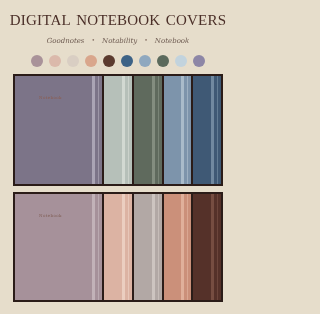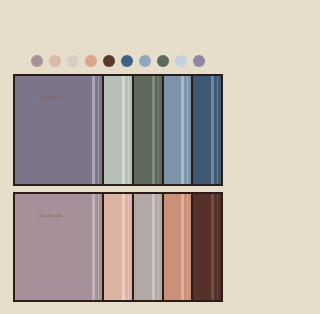--- a/index.html
+++ b/index.html
@@ -134,21 +134,29 @@
     color: #8d5a4a;
     white-space: nowrap;
   }
   #panel-bottom .booklabel { color: #7d5a50; }
 </style>
 </head>
 <body>
 
 <div id="poster">
 
-
+  <div class="title">Digital Notebook Covers</div>
+
+  <div class="subtitle">
+    <span>Goodnotes</span>
+    <span class="dot">•</span>
+    <span>Notability</span>
+    <span class="dot">•</span>
+    <span>Notebook</span>
+  </div>
 
   <div class="swatches" id="swatch-row">
       <div class="swatch" style="background: rgb(169, 146, 153);"></div>
       <div class="swatch" style="background: rgb(219, 185, 171);"></div>
       <div class="swatch" style="background: rgb(217, 206, 195);"></div>
       <div class="swatch" style="background: rgb(217, 166, 140);"></div>
       <div class="swatch" style="background: rgb(91, 58, 46);"></div>
       <div class="swatch" style="background: rgb(61, 98, 134);"></div>
       <div class="swatch" style="background: rgb(143, 168, 191);"></div>
       <div class="swatch" style="background: rgb(91, 106, 92);"></div>

